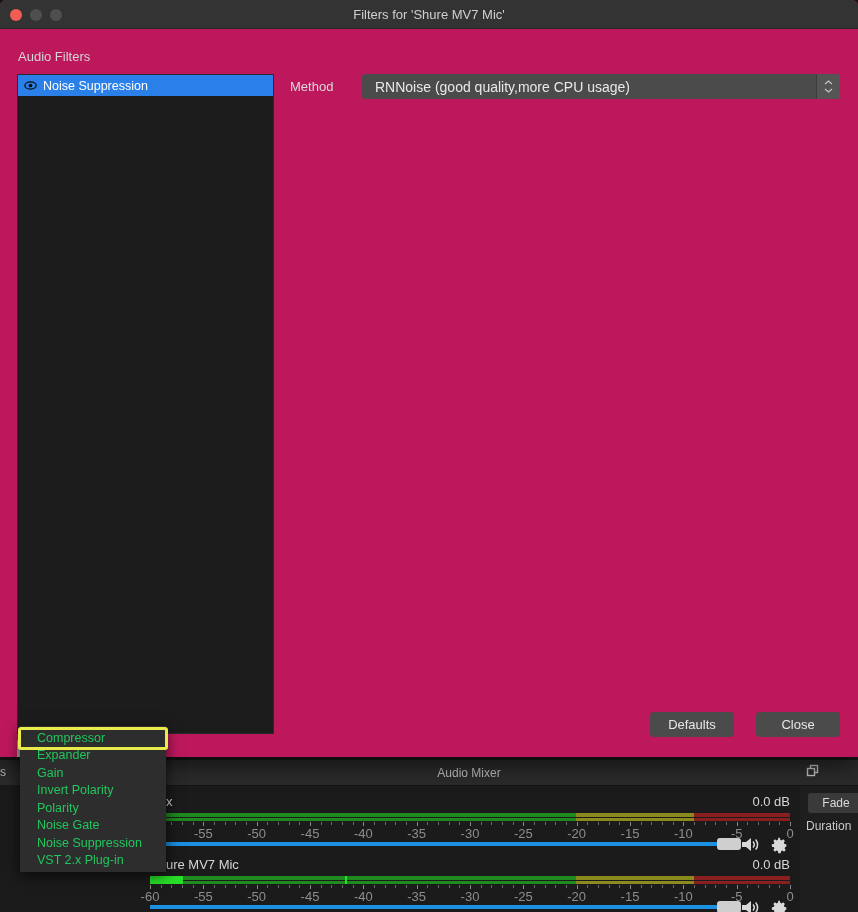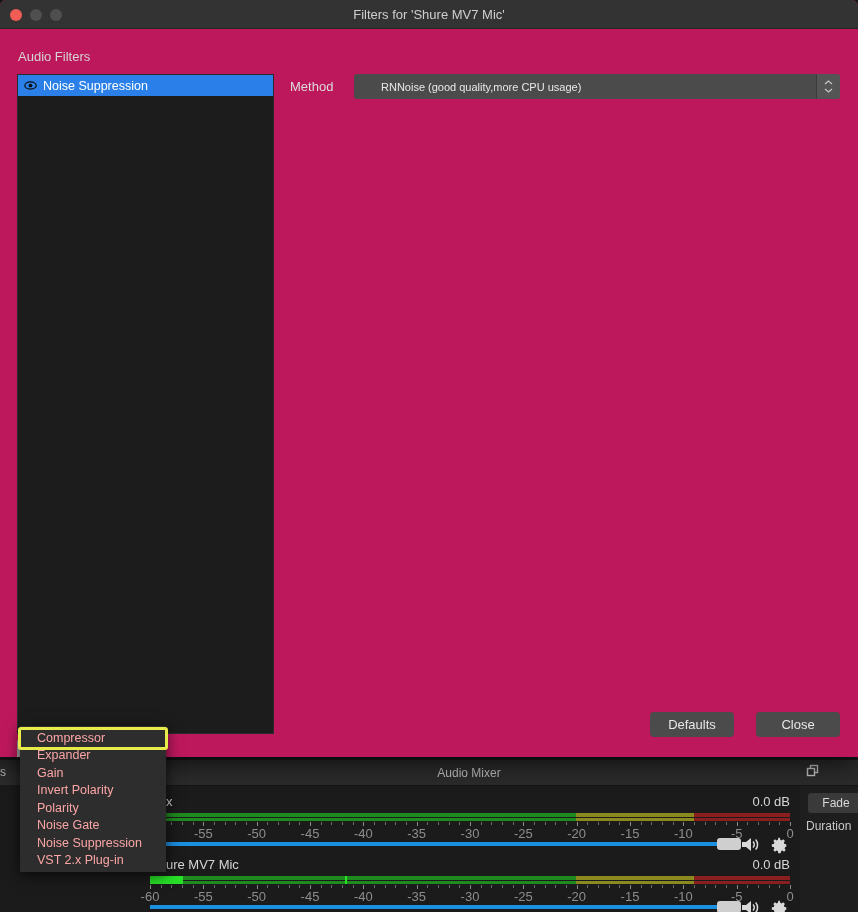--- a/index.html
+++ b/index.html
@@ -149,27 +149,27 @@
   }
   .tb-btn {
     width: 27px; height: 22px; border-radius: 3px;
     display: flex; align-items: center; justify-content: center;
     background: #a8a8a8;
   }
   .tb-btn.flat { background: transparent; }
 
   
   .form-pane { position: absolute; left: 290px; top: 45px; right: 18px; }
-  .form-row { display: flex; align-items: center; gap: 8px; }
+  .form-row { display: flex; align-items: center; gap: 16px; }
   .form-label { font-size: 13px; color: #dcdcdc; width: 56px; }
   .combo {
     position: relative; flex: 1; height: 25px; background: #4b4b4b;
     border-radius: 3px; display: flex; align-items: center;
   }
-  .combo-value { padding-left: 27px; font-size: 11px; color: #e9e9e9; }
+  .combo-value { padding-left: 13px; font-size: 14px; color: #e9e9e9; }
   .combo-stepper {
     position: absolute; right: 0; top: 0; width: 24px; height: 25px;
     background: #555555; border-left: 1px solid #3c3c3c;
     border-radius: 0 3px 3px 0;
     display: flex; flex-direction: column; align-items: center; justify-content: center; gap: 3px;
   }
 
   .dialog-buttons { position: absolute; right: 18px; bottom: 20px; display: flex; gap: 22px; }
   .dlg-btn {
     width: 84px; height: 25px; background: #4b4b4b; border-radius: 4px;
@@ -177,21 +177,21 @@
     font-size: 13px; color: #e7e7e7;
   }
 
   
   .ctx-menu {
     position: absolute; left: 20px; top: 726px; width: 146px;
     background: #2d2d2d; padding: 3px 0;
     box-shadow: 0 3px 14px rgba(0,0,0,.7);
   }
   .ctx-item {
-    height: 17.5px; padding-left: 17px; font-size: 12.5px; color: #fca5a5;
+    height: 17.5px; padding-left: 17px; font-size: 12.5px; color: #22c55e;
     display: flex; align-items: center;
   }
   .ctx-item.highlighted { position: relative; }
   .ctx-highlight-box {
     position: absolute; left: 18px; top: 727px; width: 150px; height: 23px;
     border: 3px solid #e8ec4a; border-radius: 3px; pointer-events: none;
   }
 </style>
 </head>
 <body>

